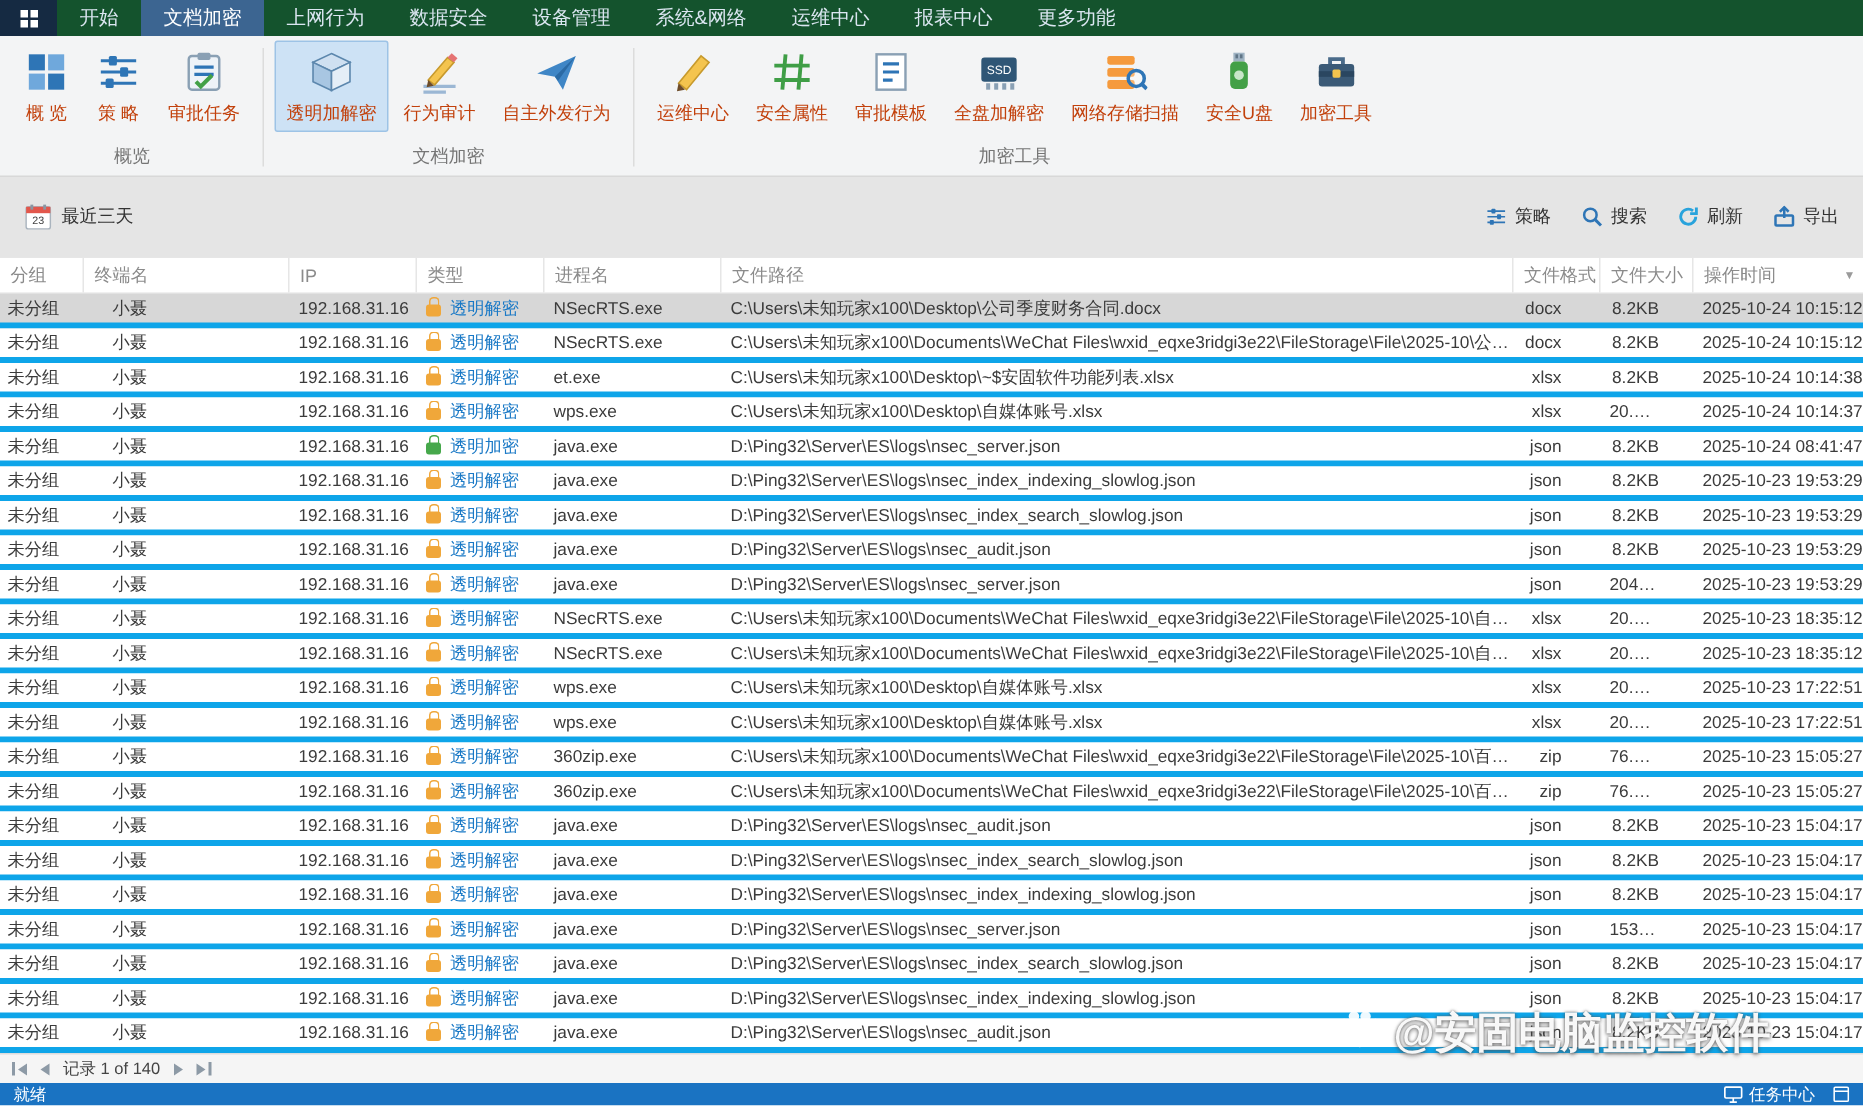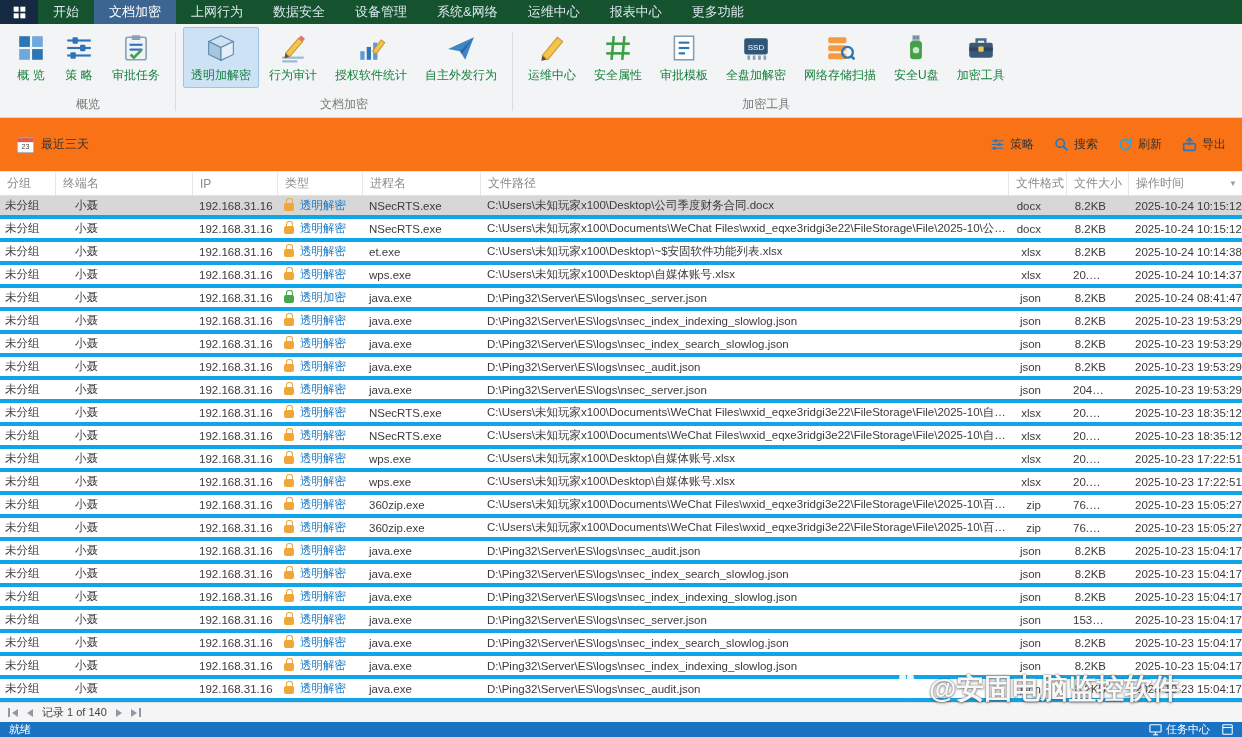--- a/index.html
+++ b/index.html
@@ -20,26 +20,26 @@
 
   
   .ribbon-wrap { height:94px; background:#f3f4f5; border-bottom:1px solid #d8d8d8; display:flex; align-items:stretch; padding:0 4px; }
   .ribbon-group { display:flex; flex-direction:column; align-items:center; padding:3px 3px 0; }
   .rg-buttons { display:flex; align-items:flex-start; flex:1; }
   .rbtn { display:flex; flex-direction:column; align-items:center; padding:5px 7px 3px; margin:0 1px;
           border:1px solid transparent; border-radius:2px; cursor:pointer; min-width:44px; }
   .rbtn.selected { background:#cde2f5; border-color:#9dc3e6; }
   .ricon { width:30px; height:30px; display:block; }
   .ricon svg { width:100%; height:100%; }
-  .rlabel { font-size:12px; color:#15803d; margin-top:4px; white-space:nowrap; }
+  .rlabel { font-size:12px; color:#c2410c; margin-top:4px; white-space:nowrap; }
   .rg-label { font-size:12px; color:#767676; padding:1px 0 4px; }
   .rg-sep { width:1px; background:#dcdcdc; margin:8px 3px 6px; }
 
   
-  .filterbar { height:54px; background:#f97316; border-bottom:1px solid #e6e6e6;
+  .filterbar { height:54px; background:#e5e5e5; border-bottom:1px solid #e6e6e6;
                display:flex; align-items:center; justify-content:space-between; padding:0 16px; }
   .date-filter { display:flex; align-items:center; gap:6px; font-size:12px; color:#333; cursor:pointer; }
   .cal { width:19px; height:19px; display:block; }
   .cal svg { width:100%; height:100%; }
   .filter-actions { display:flex; align-items:center; }
   .fact { display:flex; align-items:center; gap:5px; margin-left:20px; font-size:12px; color:#333; cursor:pointer; }
   .fico { width:15px; height:15px; display:block; }
   .fico svg { width:100%; height:100%; }
 
   
@@ -168,29 +168,20 @@
           <span class="ricon"><svg viewBox="0 0 28 28">
               <g stroke="#9bb7d4" stroke-width="2">
                 <line x1="4" y1="23" x2="24" y2="23"></line>
                 <line x1="4" y1="26.5" x2="18" y2="26.5"></line>
               </g>
               <path d="M7 19 L19 5 L23 8 L11 22 Z" fill="#f4c44e" stroke="#c79a2d"></path>
               <path d="M7 19 L6 23.5 L10.5 22.5 Z" fill="#6d4c2a"></path>
               <path d="M19 5 L23 8 L25.2 5.4 L21.6 2.4 Z" fill="#e57373"></path>
             </svg></span>
           <span class="rlabel">行为审计</span>
-        </div>
-        <div class="rbtn">
-          <span class="ricon"><svg viewBox="0 0 28 28">
-              <rect x="4" y="17" width="4" height="8" fill="#5b9bd5"></rect>
-              <rect x="10" y="13" width="4" height="12" fill="#2e75b6"></rect>
-              <rect x="16" y="9" width="4" height="16" fill="#5b9bd5"></rect>
-              <path d="M15.5 17 L23.5 6.5 L26.8 9 L18.8 19.5 Z" fill="#f4c44e" stroke="#c79a2d"></path>
-            </svg></span>
-          <span class="rlabel">授权软件统计</span>
         </div>
         <div class="rbtn">
           <span class="ricon"><svg viewBox="0 0 28 28">
               <path d="M2 15 L26 4 L18 25 L13 17 Z" fill="#3f86c6"></path>
               <path d="M13 17 L26 4 L15 19.5 Z" fill="#2a6aa5"></path>
             </svg></span>
           <span class="rlabel">自主外发行为</span>
         </div>
       </div>
       <div class="rg-label">文档加密</div>

